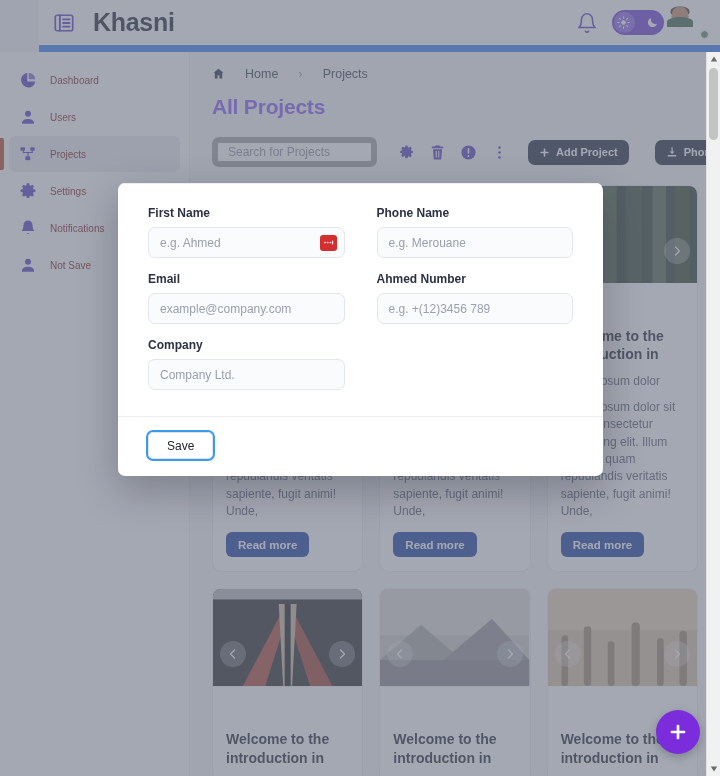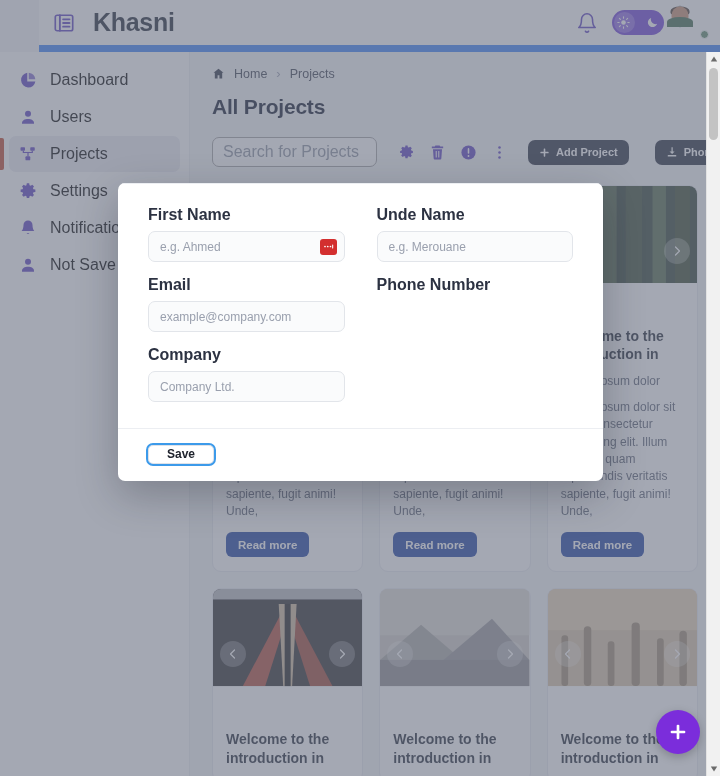--- a/index.html
+++ b/index.html
@@ -74,43 +74,43 @@
   #sidebar {
     position: absolute; top: 52px; left: 0; width: 190px; bottom: 0;
     background: #ffffff; z-index: 9; padding-top: 10px;
     border-right: 1px solid #eceef2;
   }
   .nav-item {
     position: relative; height: 36px; margin: 0 9px 1px 9px;
     display: flex; align-items: center; gap: 13px;
     padding-left: 9px; border-radius: 7px; cursor: pointer;
   }
-  .nav-item .nav-label { font-size: 16px; color: #000000; }
+  .nav-item .nav-label { font-size: 10px; color: #7f1d1d; }
   .nav-item.active { background: #ececf2; }
   .nav-item.active::before {
     content: ""; position: absolute; left: -9px; top: 2px; bottom: 2px;
     width: 4px; border-radius: 0 2px 2px 0; background: #c0452b;
   }
   .nav-icon { width: 19px; height: 19px; display: flex; align-items: center; justify-content: center; }
 
   
   #main {
     position: absolute; top: 52px; left: 190px; right: 0; bottom: 0;
     background: #f5f6f8; overflow: hidden;
   }
   #content { padding: 14px 22px 0 22px; }
-  .breadcrumb { display: flex; align-items: center; gap: 9px; font-size: 12.5px; color: #3c4250; }
+  .breadcrumb { display: flex; align-items: center; gap: 20px; font-size: 12.5px; color: #3c4250; }
   .breadcrumb .crumb { cursor: pointer; }
   .breadcrumb .sep { color: #9aa0ae; font-size: 13px; }
-  .page-title { font-size: 21px; font-weight: 700; color: #0f172a; margin: 14px 0 0 0; letter-spacing: -0.2px; }
+  .page-title { font-size: 21px; font-weight: 700; color: #8b5cf6; margin: 14px 0 0 0; letter-spacing: -0.2px; }
 
   .toolbar { display: flex; align-items: center; gap: 0; margin-top: 18px; }
   .search-box {
-    width: 165px; height: 30px; border: 1px solid #a3a3a3; border-radius: 7px;
-    background: #ffffff; font-size: 16px; color: #20242e; padding: 0 10px;
+    width: 165px; height: 30px; border: 6px solid #a3a3a3; border-radius: 7px;
+    background: #ffffff; font-size: 12px; color: #20242e; padding: 0 10px;
     outline: none; font-family: "Liberation Sans", sans-serif;
   }
   .search-box::placeholder { color: #8d93a1; }
   .tool-icons { display: flex; align-items: center; gap: 12px; margin-left: 20px; }
   .tool-icon { width: 19px; height: 19px; cursor: pointer; display: flex; align-items: center; justify-content: center; }
   .act-buttons { display: flex; align-items: center; gap: 26px; margin-left: 19px; }
   .btn-dark {
     height: 25px; border-radius: 7px; background: #232a3b; color: #ffffff;
     font-size: 11px; font-weight: 700; display: flex; align-items: center; gap: 6px;
     padding: 0 11px; cursor: pointer; border: none; white-space: nowrap;
@@ -182,39 +182,39 @@
   .modal-head { position: relative; padding: 28px 30px 0 30px; }
   .modal-title { font-size: 16.5px; font-weight: 700; color: #1f2533; }
   .modal-underline { height: 1px; background: #dfe2e8; width: 140px; margin-top: 19px; }
   .modal-head-rule { height: 1px; background: #eceef2; margin-top: 0; }
   .modal-close {
     position: absolute; right: 22px; top: 20px; width: 20px; height: 20px;
     display: flex; align-items: center; justify-content: center; cursor: pointer;
   }
   .modal-body { padding: 22px 30px 26px 30px; }
   .form-grid { display: grid; grid-template-columns: 1fr 1fr; gap: 14px 32px; }
-  .field-label { font-size: 16px; font-weight: 700; color: #2c3242; margin-bottom: 7px; display: block; }
+  .field-label { font-size: 12px; font-weight: 700; color: #2c3242; margin-bottom: 7px; display: block; }
   .field-wrap { position: relative; }
   .field-input {
     width: 100%; height: 31px; border: 1px solid #e2e5ea; border-radius: 7px;
     background: #fafbfc; font-size: 12px; color: #20242e; padding: 0 11px;
     outline: none; font-family: "Liberation Sans", sans-serif;
   }
   .field-input::placeholder { color: #9aa0ae; }
   .autofill-badge {
     position: absolute; right: 8px; top: 50%; transform: translateY(-50%);
     width: 17px; height: 16px; border-radius: 3px; background: #d32f2f;
     display: flex; align-items: center; justify-content: center; cursor: pointer;
   }
   .modal-foot {
     border-top: 1px solid #eceef2; padding: 15px 30px 17px 30px;
   }
   .btn-save {
-    height: 19px; border-radius: 5px; background: #ffffff; color: #20242e;
-    font-size: 12px; font-weight: 700; padding: 0 18px; cursor: pointer;
+    height: 27px; border-radius: 5px; background: #ffffff; color: #20242e;
+    font-size: 12px; font-weight: 400; padding: 0 18px; cursor: pointer;
     border: 1px solid #dfe2e8; outline: 2px solid #3c9aea; outline-offset: 0px;
     font-family: "Liberation Sans", sans-serif;
   }
 </style>
 </head>
 <body>
 
 <div id="app">
 
   <div id="topbar">
@@ -638,35 +638,38 @@
                 <circle cx="4" cy="5" r="1.7" fill="#ffffff"></circle>
                 <circle cx="9.5" cy="5" r="1.7" fill="#ffffff"></circle>
                 <circle cx="15" cy="5" r="1.7" fill="#ffffff"></circle>
                 <rect x="18.3" y="1.2" width="2.1" height="7.6" rx="1" fill="#ffffff"></rect>
               </svg>
             </span>
           </div>
         </div>
 
         <div>
-          <label class="field-label">Unde Name</label>
+          <label class="field-label">Phone Name</label>
           <div class="field-wrap">
             <input class="field-input" type="text" placeholder="e.g. Merouane" style="">
           </div>
         </div>
 
         <div>
           <label class="field-label">Email</label>
           <div class="field-wrap">
             <input class="field-input" type="text" placeholder="example@company.com" style="">
           </div>
         </div>
 
         <div>
-          <label class="field-label">Phone Number</label>
+          <label class="field-label">Ahmed Number</label>
+          <div class="field-wrap">
+            <input class="field-input" type="text" placeholder="e.g. +(12)3456 789" style="">
+          </div>
         </div>
 
 
         <div>
           <label class="field-label">Company</label>
           <div class="field-wrap">
             <input class="field-input" type="text" placeholder="Company Ltd." style="">
           </div>
         </div>
 

